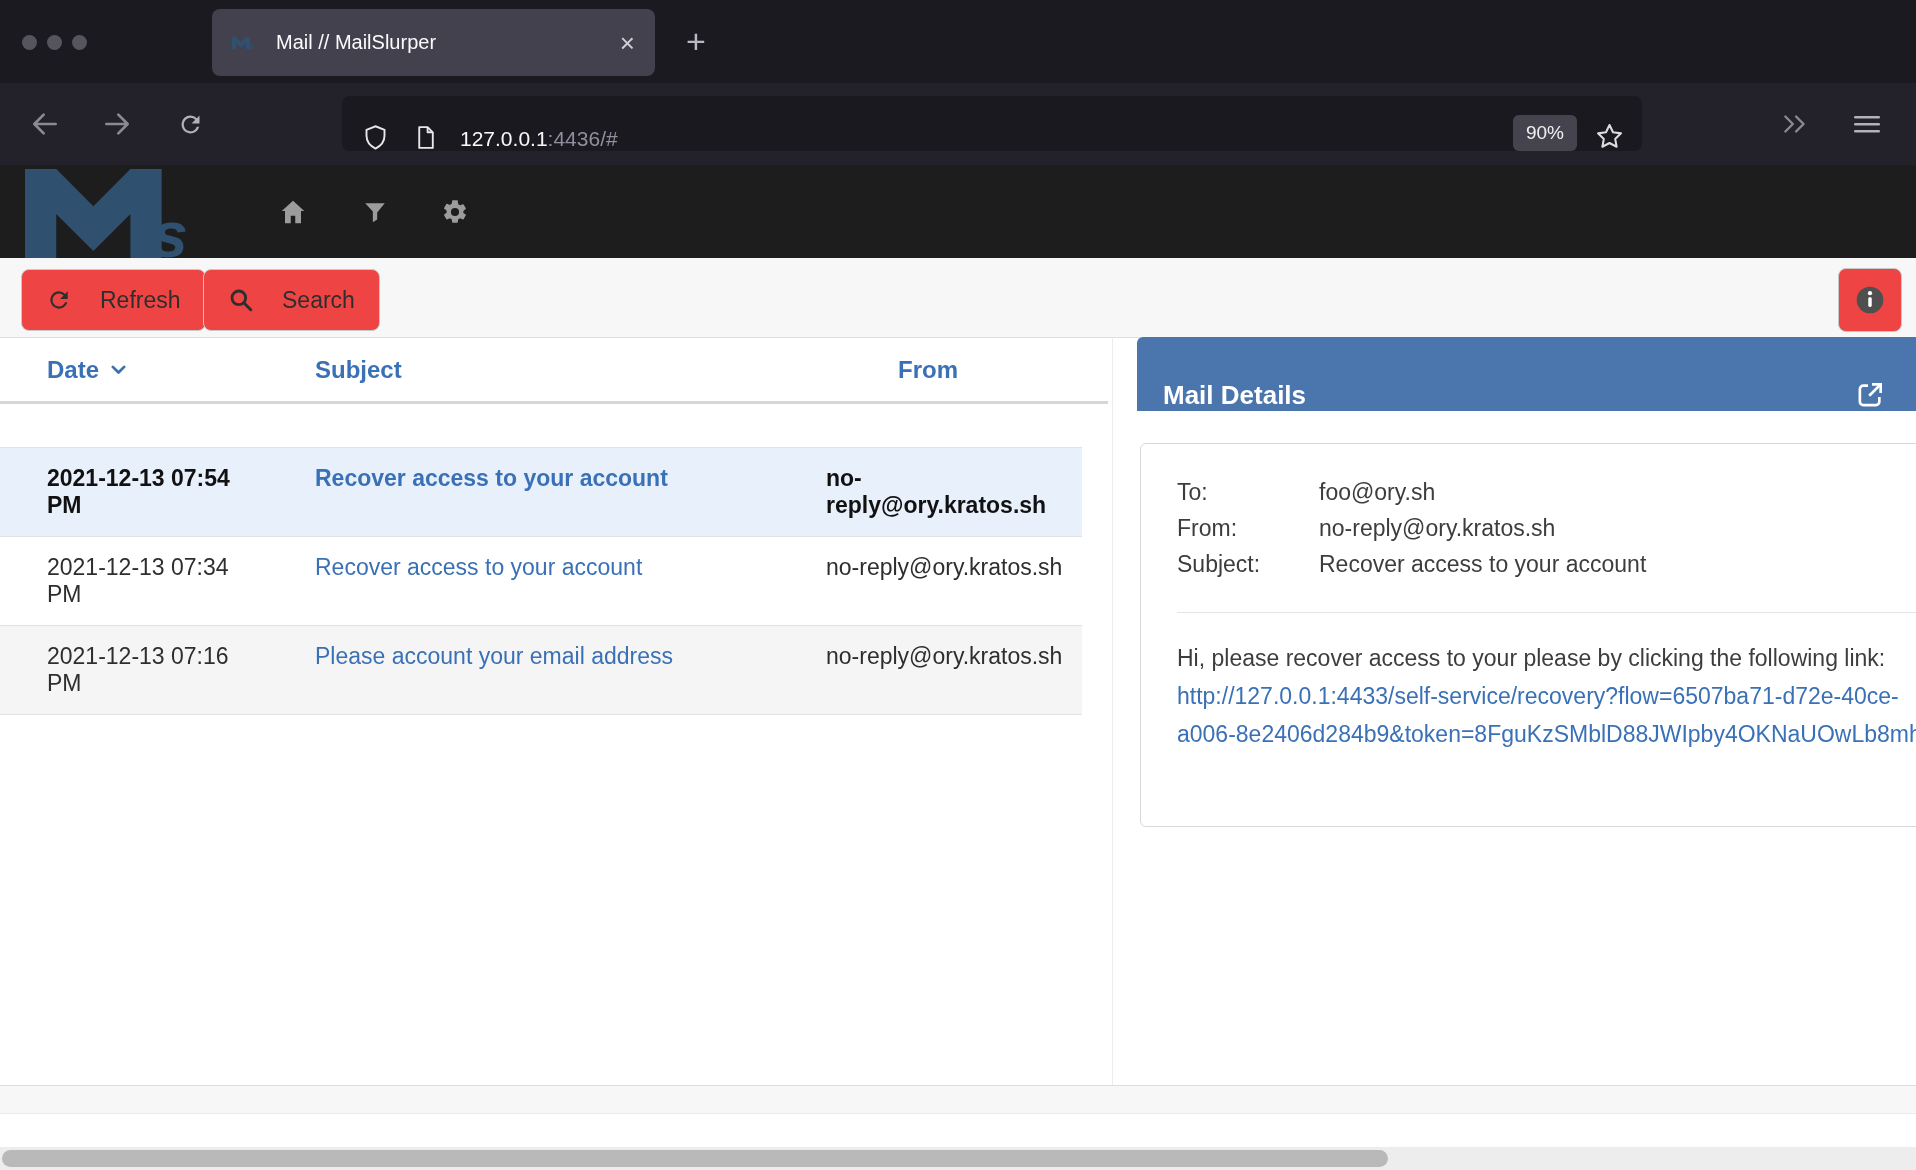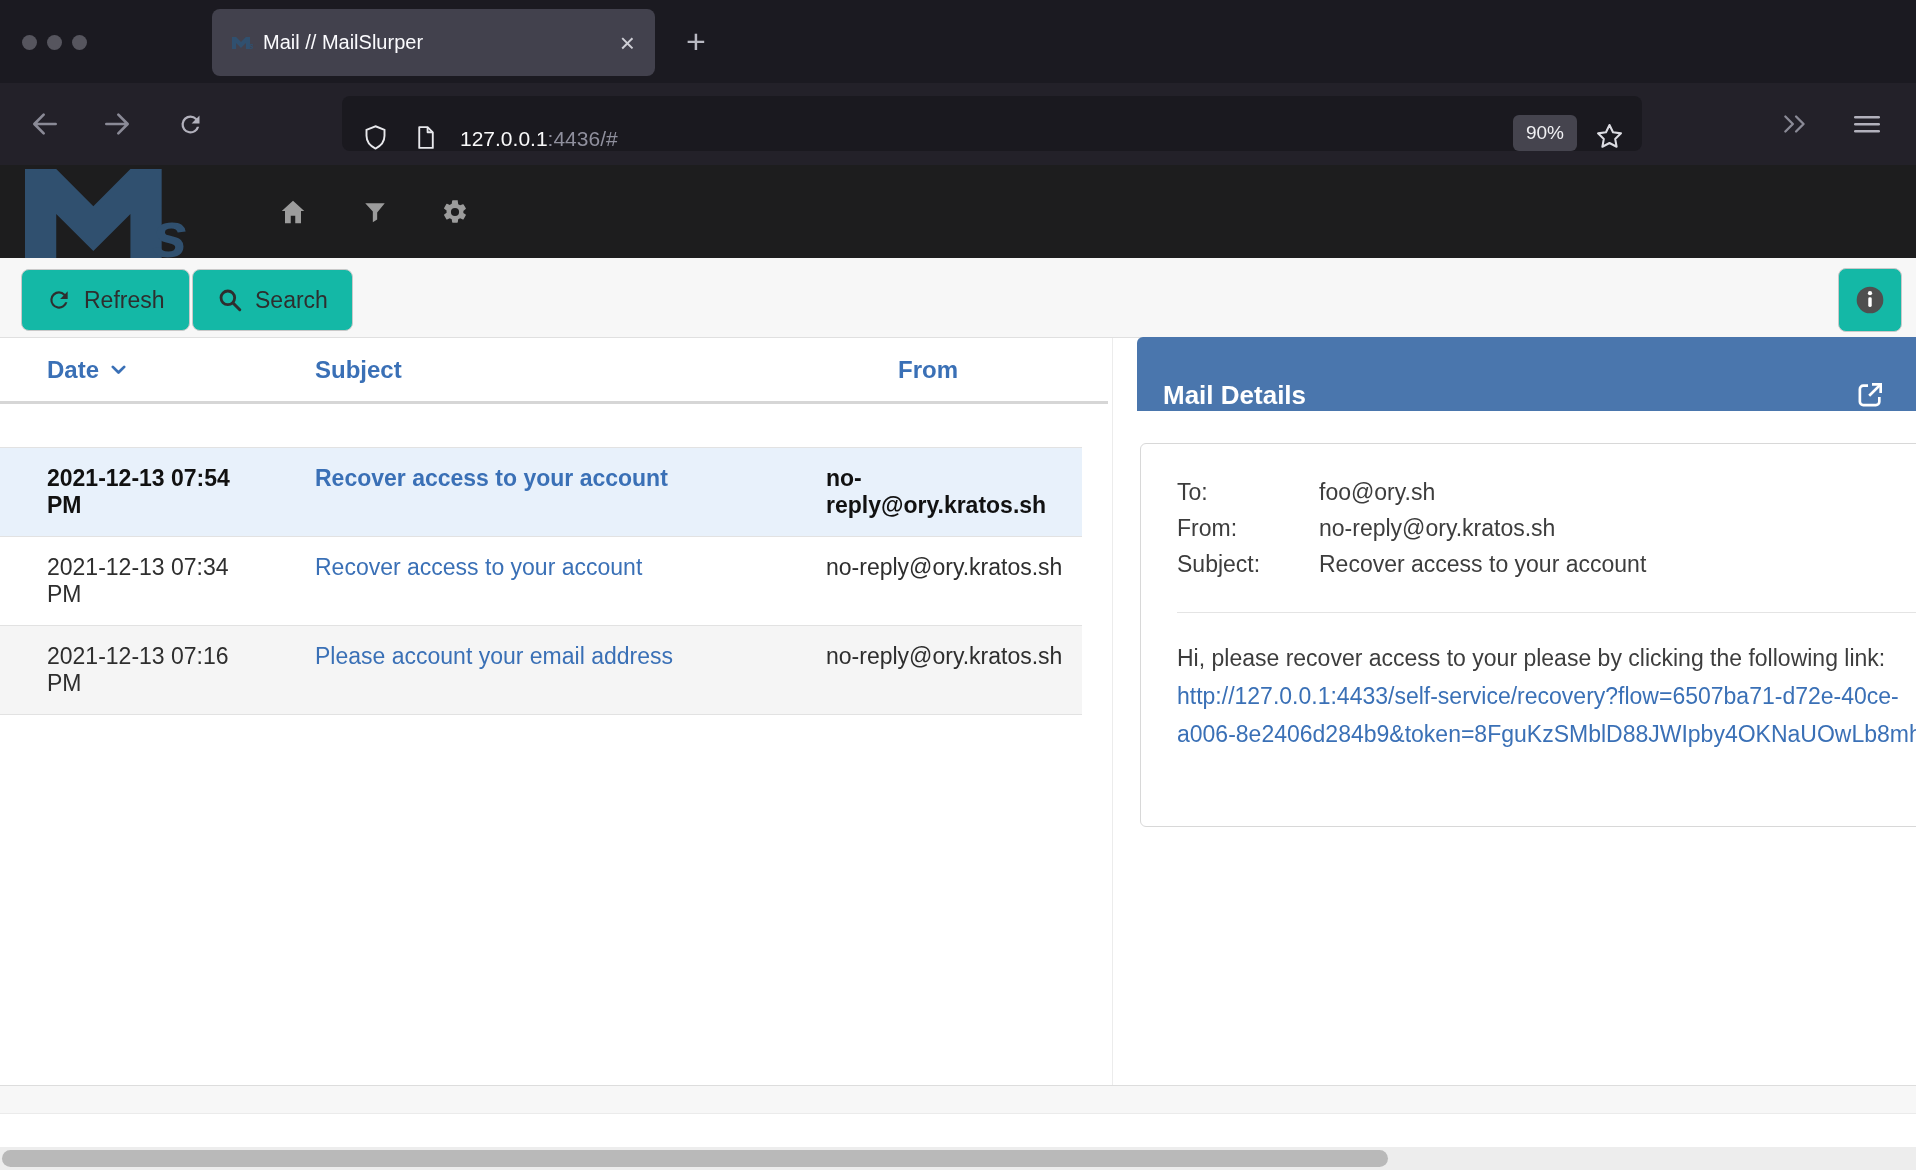--- a/index.html
+++ b/index.html
@@ -13,21 +13,21 @@
   html,body{width:1916px;height:1170px;overflow:hidden;background:#fff;
     font-family:"Liberation Sans","DejaVu Sans",sans-serif;}
   #stage{position:relative;width:1916px;height:1170px;background:#fff}
 
   
   .tabstrip{position:absolute;left:0;top:0;width:1916px;height:83px;background:#1b1a21}
   .win-dots{position:absolute;left:22px;top:35px;display:flex;gap:10px}
   .win-dots i{width:15px;height:15px;border-radius:50%;background:#56555e;display:block}
   .tab{position:absolute;left:212px;top:9px;width:443px;height:67px;background:#42414d;
     border-radius:8px;display:flex;align-items:center;padding:0 20px;color:#fbfbfe}
-  .tab-title{font-size:20px;margin-left:4px;white-space:nowrap}
+  .tab-title{font-size:20px;margin-left:17px;white-space:nowrap}
   .tab-close{margin-left:auto;font-size:26px;color:#cfcfd6;line-height:1;cursor:default}
   .newtab{position:absolute;left:686px;top:22px;font-size:34px;color:#b9b9c2;font-weight:400}
 
   
   .navbar{position:absolute;left:0;top:83px;width:1916px;height:82px;background:#232129}
   .nav-ic{position:absolute;top:0;height:82px;display:flex;align-items:center;justify-content:center;width:54px}
   .urlfield{position:absolute;left:342px;top:13px;width:1300px;height:55px;background:#1a191f;
     border-radius:8px;display:flex;align-items:flex-end;padding:0 18px 0 20px}
   .url-text{font-size:21px;color:#f9f9fa;margin-left:22px;white-space:nowrap}
   .url-text .dim{color:#8f8f9d}
@@ -36,25 +36,25 @@
   .star-wrap{margin-left:18px;display:flex;align-items:center}
 
   
   .appheader{position:absolute;left:0;top:165px;width:1916px;height:93px;background:#1d1d1e;overflow:hidden}
   .logo{position:absolute;left:25px;top:4px}
   .hdr-ic{position:absolute;top:0;height:93px;width:46px;display:flex;align-items:center;justify-content:center}
 
   
   .toolbar{position:absolute;left:0;top:258px;width:1916px;height:80px;background:#f7f7f7;
     border-bottom:1px solid #e0e0e0}
-  .btn{position:absolute;top:11px;height:62px;background:#14b8a6;border:1px solid #c9c9c9;
-    border-radius:8px;display:flex;align-items:center;gap:12px;padding:0 24px;
+  .btn{position:absolute;top:11px;height:62px;background:#ef4444;border:1px solid #c9c9c9;
+    border-radius:8px;display:flex;align-items:center;gap:28px;padding:0 24px;
     font-size:23px;color:#2e2e2e;cursor:pointer}
   .btn-refresh{left:21px}
-  .btn-search{left:192px}
+  .btn-search{left:203px}
   .btn-info{left:1838px;width:64px;height:64px;top:10px;justify-content:center;padding:0}
 
   
   .content{position:absolute;left:0;top:338px;width:1916px;height:747px;background:#fff}
   .vdivider{position:absolute;left:1112px;top:0;width:1px;height:747px;background:#ececec}
 
   
   .list-head{position:absolute;left:0;top:0;width:1108px;height:66px;display:flex;
     align-items:center;border-bottom:3px solid #d6d6d6;color:var(--link-blue);
     font-weight:bold;font-size:24px}

